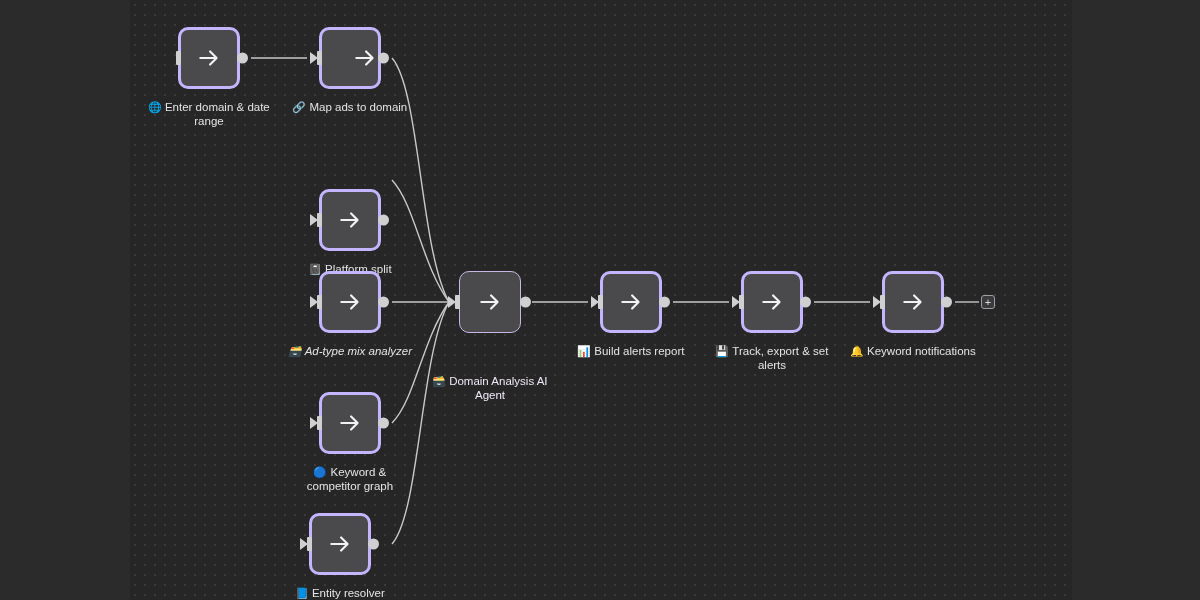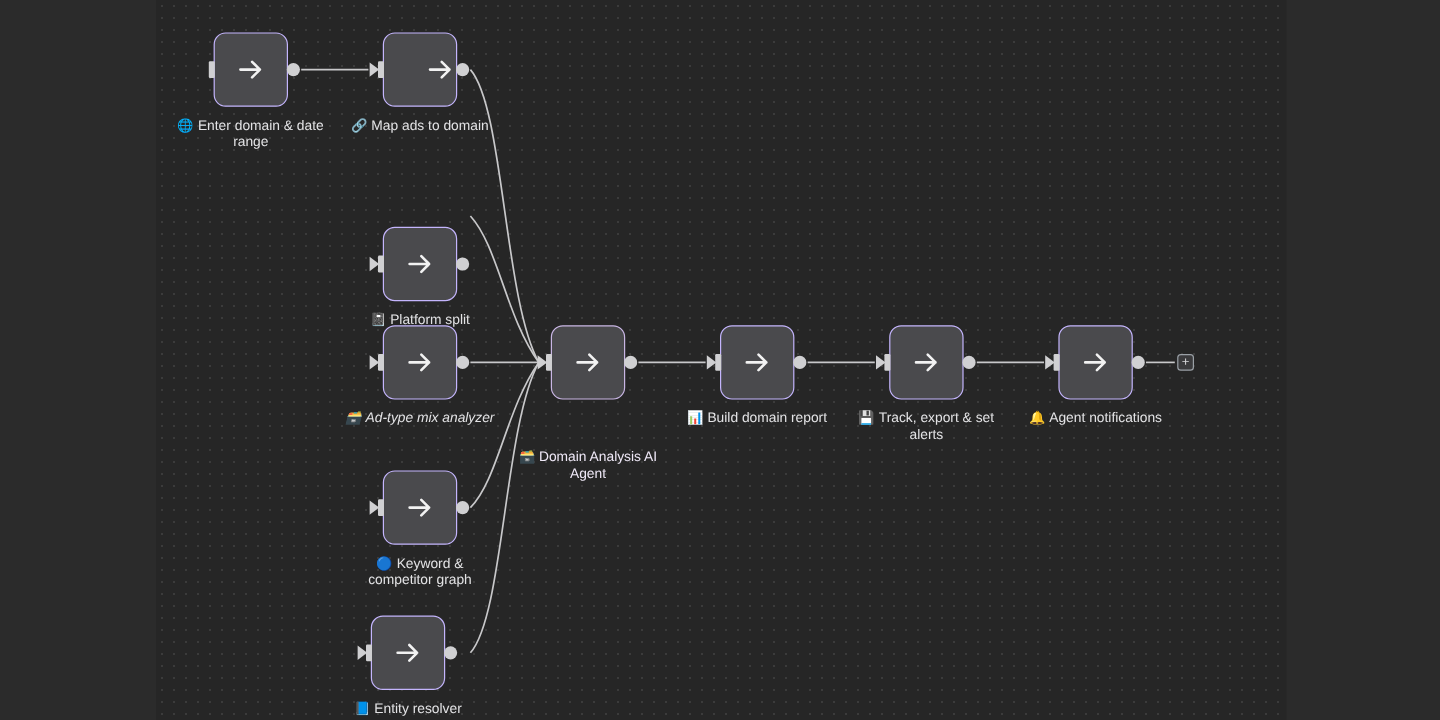--- a/index.html
+++ b/index.html
@@ -35,21 +35,21 @@
     height: 600px;
     pointer-events: none;
   }
   .wf-node {
     position: absolute;
     width: 62px;
     height: 62px;
     box-sizing: border-box;
     border-radius: 10px;
     background: #4a4a4d;
-    border: 1px solid #c4b5fd;
+    border: 3px solid #c4b5fd;
     display: flex;
     align-items: center;
     justify-content: center;
   }
   .wf-node.accent {
     border-color: #c9b6e4;
     border-width: 1.5px;
   }
   .wf-node .node-arrow {
     display: block;
@@ -212,37 +212,37 @@
         <div class="node-label accent-text"><span class="label-icon">🗃️</span><span>Domain Analysis AI
 Agent</span></div>
       </div>
       <div class="wf-node" style="left: 600px; top: 271px;">
         <span class="port-in"></span>
         <span class="port-in-arrow"></span>
         <svg class="node-arrow" viewBox="0 0 24 24" fill="none">
           <path d="M4 12 H19 M13 6 L19 12 L13 18" stroke="#f2f2f2" stroke-width="2" stroke-linecap="round" stroke-linejoin="round"></path>
         </svg>
         <span class="port-out"></span>
-        <div class="node-label"><span class="label-icon">📊</span><span>Build domain report</span></div>
+        <div class="node-label"><span class="label-icon">📊</span><span>Build alerts report</span></div>
       </div>
       <div class="wf-node" style="left: 741px; top: 271px;">
         <span class="port-in"></span>
         <span class="port-in-arrow"></span>
         <svg class="node-arrow" viewBox="0 0 24 24" fill="none">
           <path d="M4 12 H19 M13 6 L19 12 L13 18" stroke="#f2f2f2" stroke-width="2" stroke-linecap="round" stroke-linejoin="round"></path>
         </svg>
         <span class="port-out"></span>
         <div class="node-label"><span class="label-icon">💾</span><span>Track, export &amp; set
 alerts</span></div>
       </div>
       <div class="wf-node" style="left: 882px; top: 271px;">
         <span class="port-in"></span>
         <span class="port-in-arrow"></span>
         <svg class="node-arrow" viewBox="0 0 24 24" fill="none">
           <path d="M4 12 H19 M13 6 L19 12 L13 18" stroke="#f2f2f2" stroke-width="2" stroke-linecap="round" stroke-linejoin="round"></path>
         </svg>
         <span class="port-out"></span>
-        <div class="node-label"><span class="label-icon">🔔</span><span>Agent notifications</span></div>
+        <div class="node-label"><span class="label-icon">🔔</span><span>Keyword notifications</span></div>
       </div>
       <div class="add-node-button" style="left: 981px; top: 295px;">+</div>
     </div>
 
 </div>
 
 </body></html>

